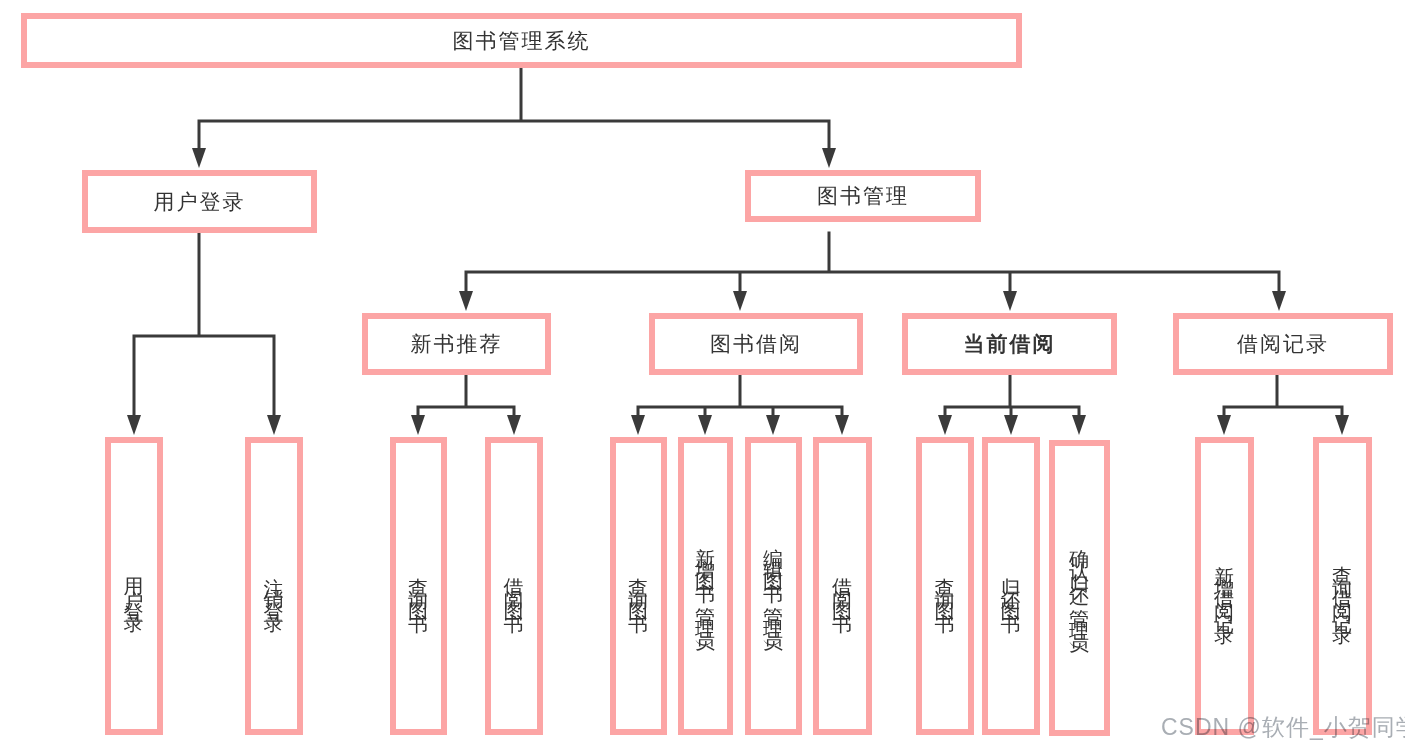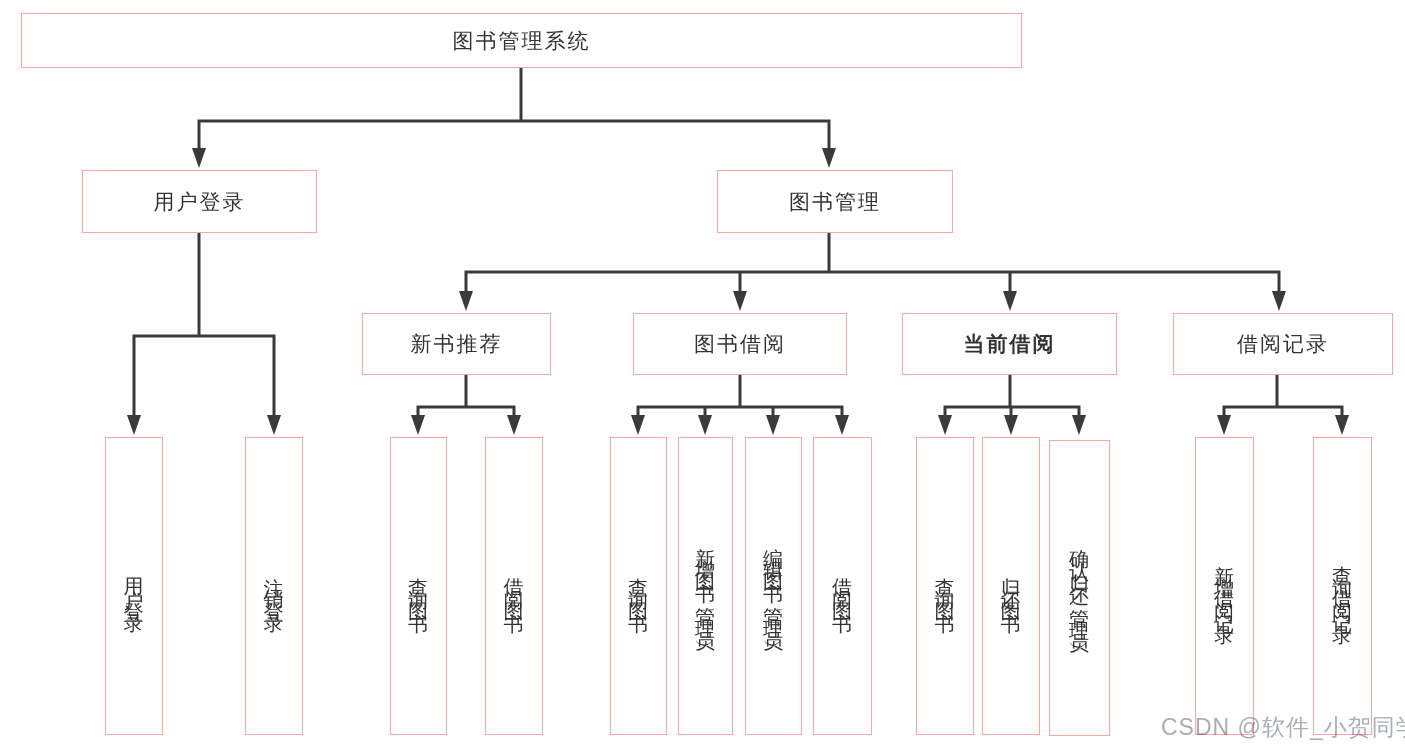--- a/index.html
+++ b/index.html
@@ -27,21 +27,21 @@
     fill: none;
     stroke-linecap: square;
   }
   #connectors polygon {
     fill: #3a3a3a;
     stroke: none;
   }
   .box {
     position: absolute;
     box-sizing: border-box;
-    border: 1px solid #fca5a5;
+    border: 6px solid #fca5a5;
     background: #ffffff;
     color: #333333;
     display: flex;
     align-items: center;
     justify-content: center;
     font-size: 21px;
     letter-spacing: 2px;
     white-space: nowrap;
   }
   .vbox {
@@ -121,28 +121,28 @@
     </g>
   </svg>
 
   <div class="box" style="left:21px; top:13px; width:1001px; height:55px;">
     <span>图书管理系统</span>
   </div>
 
   <div class="box" style="left:82px; top:170px; width:235px; height:63px;">
     <span>用户登录</span>
   </div>
-  <div class="box" style="left:717px; top:170px; width:236px; height:63px;">
+  <div class="box" style="left:745px; top:170px; width:236px; height:52px;">
     <span>图书管理</span>
   </div>
 
   <div class="box" style="left:362px; top:313px; width:189px; height:62px;">
     <span>新书推荐</span>
   </div>
-  <div class="box" style="left:633px; top:313px; width:214px; height:62px;">
+  <div class="box" style="left:649px; top:313px; width:214px; height:62px;">
     <span>图书借阅</span>
   </div>
   <div class="box" style="left:902px; top:313px; width:215px; height:62px;font-weight:bold;">
     <span>当前借阅</span>
   </div>
   <div class="box" style="left:1173px; top:313px; width:220px; height:62px;">
     <span>借阅记录</span>
   </div>
 
   <div class="box vbox" style="left:105px; top:437px; width:58px; height:298px;">

